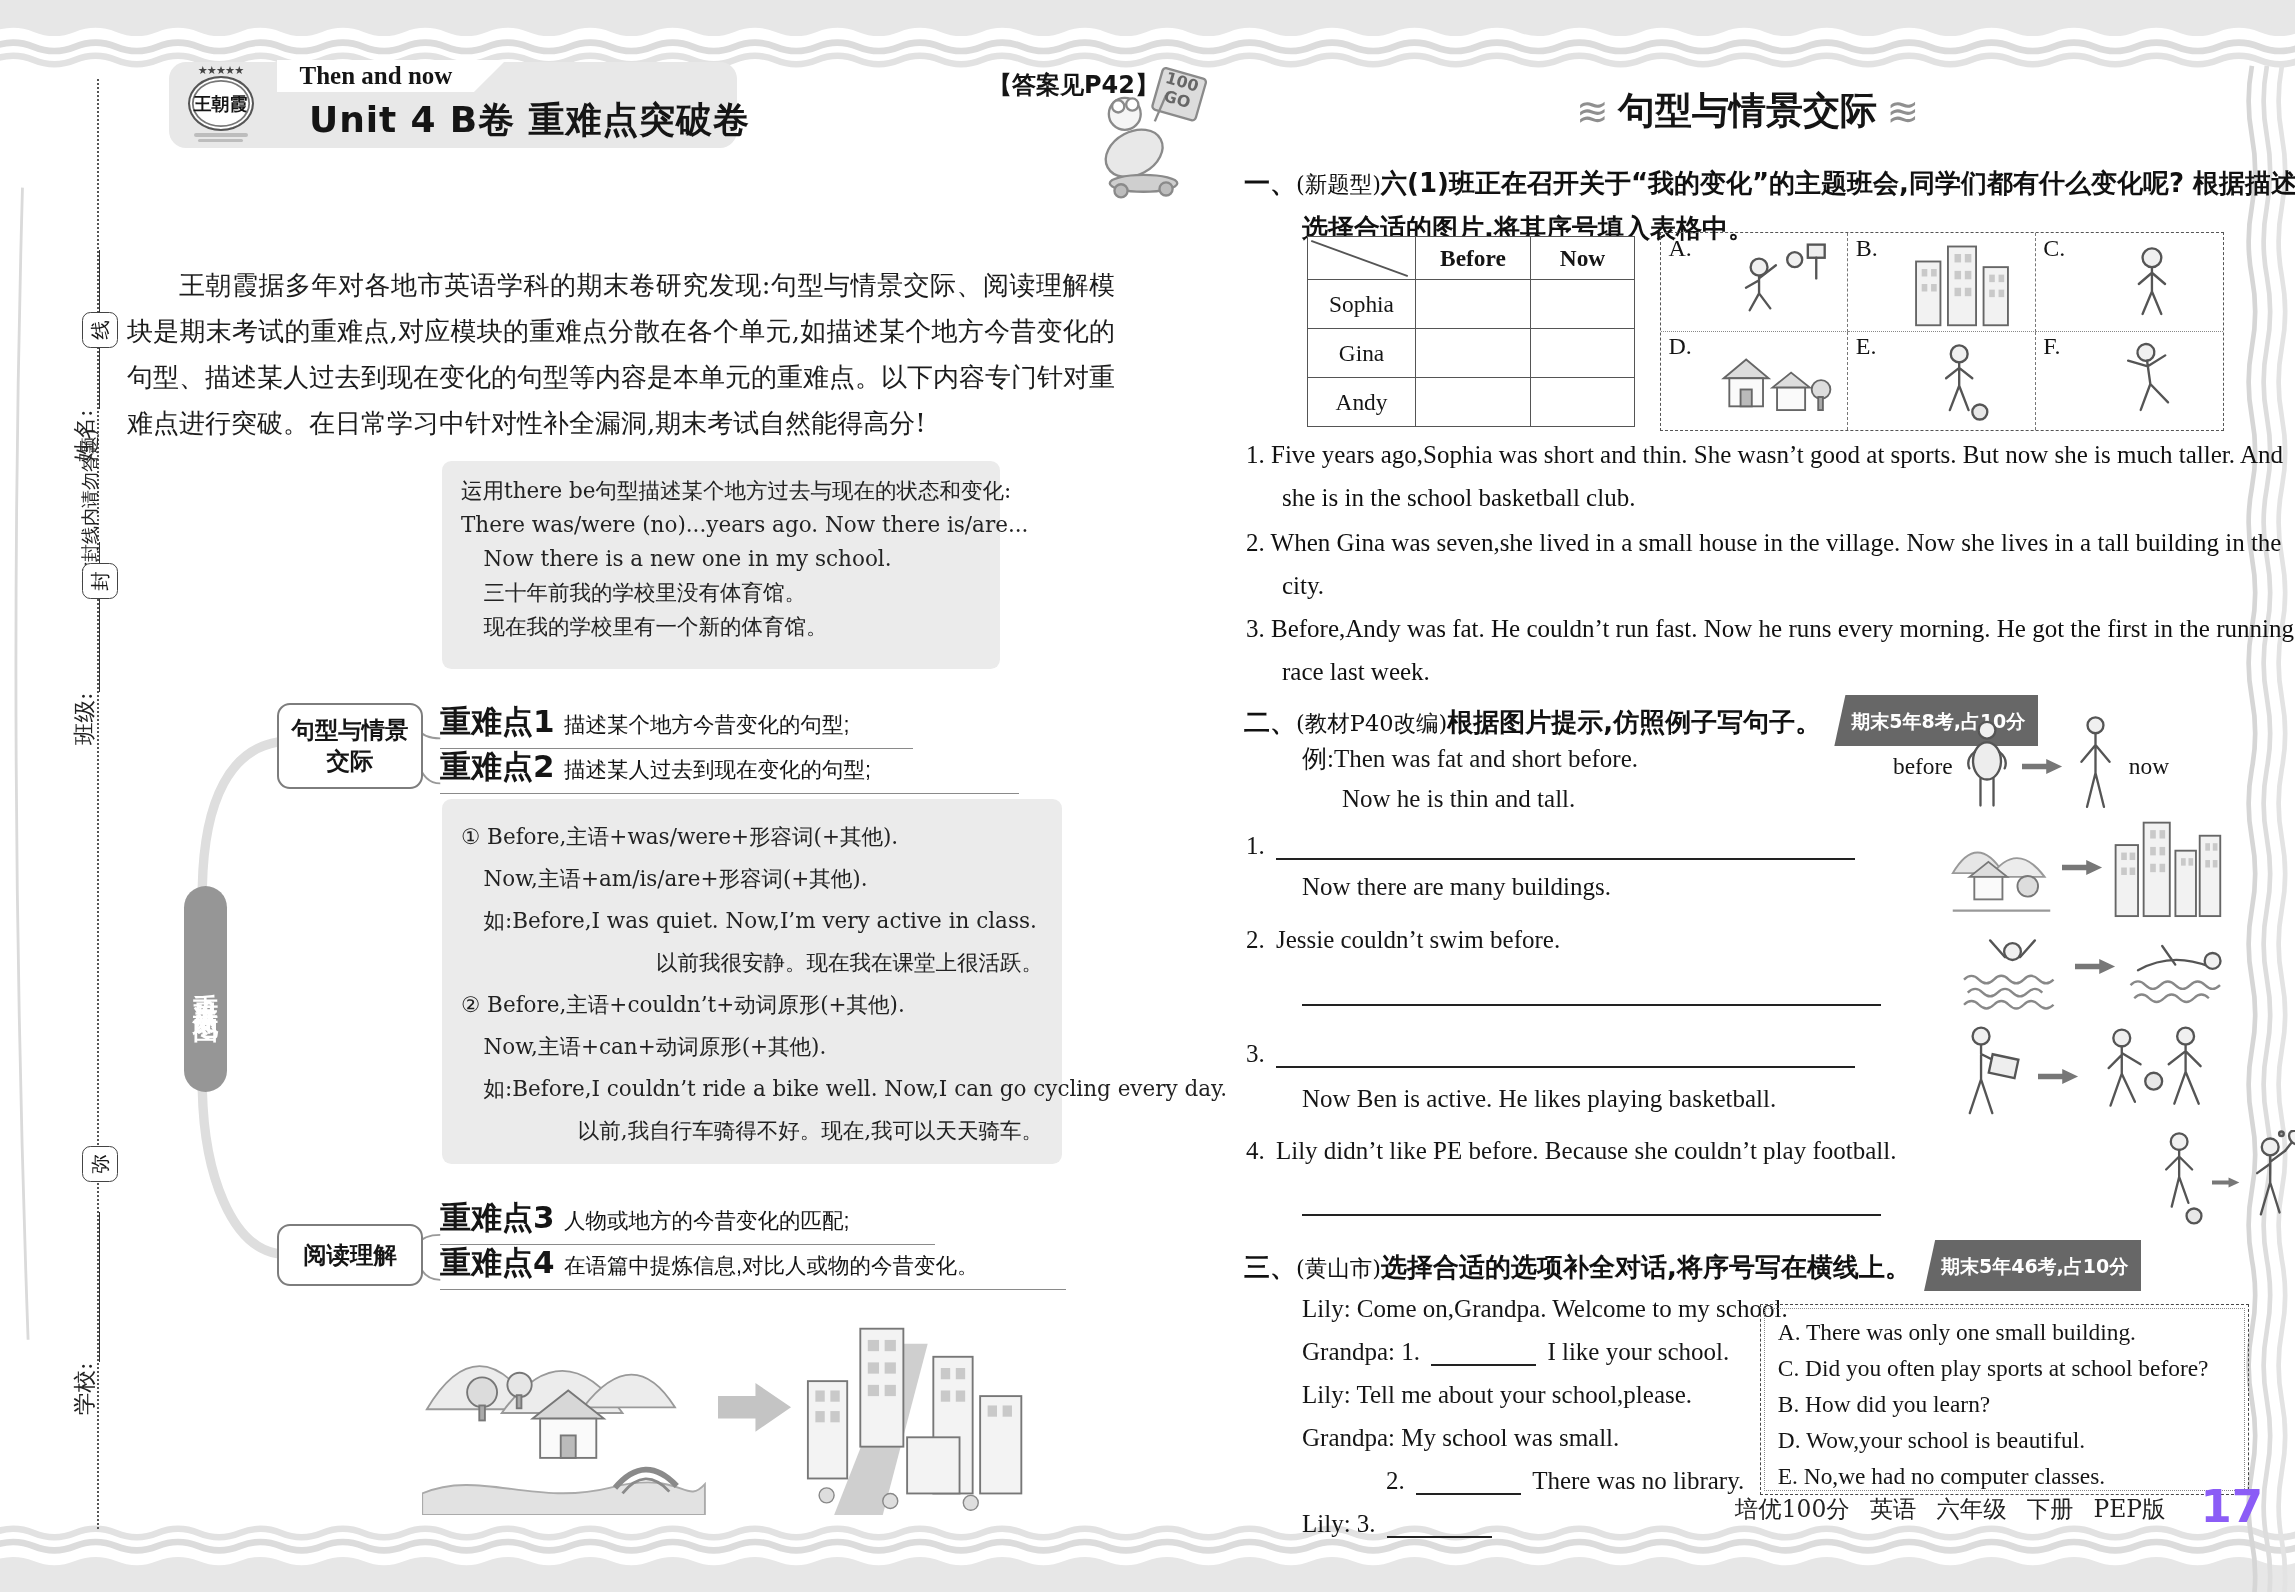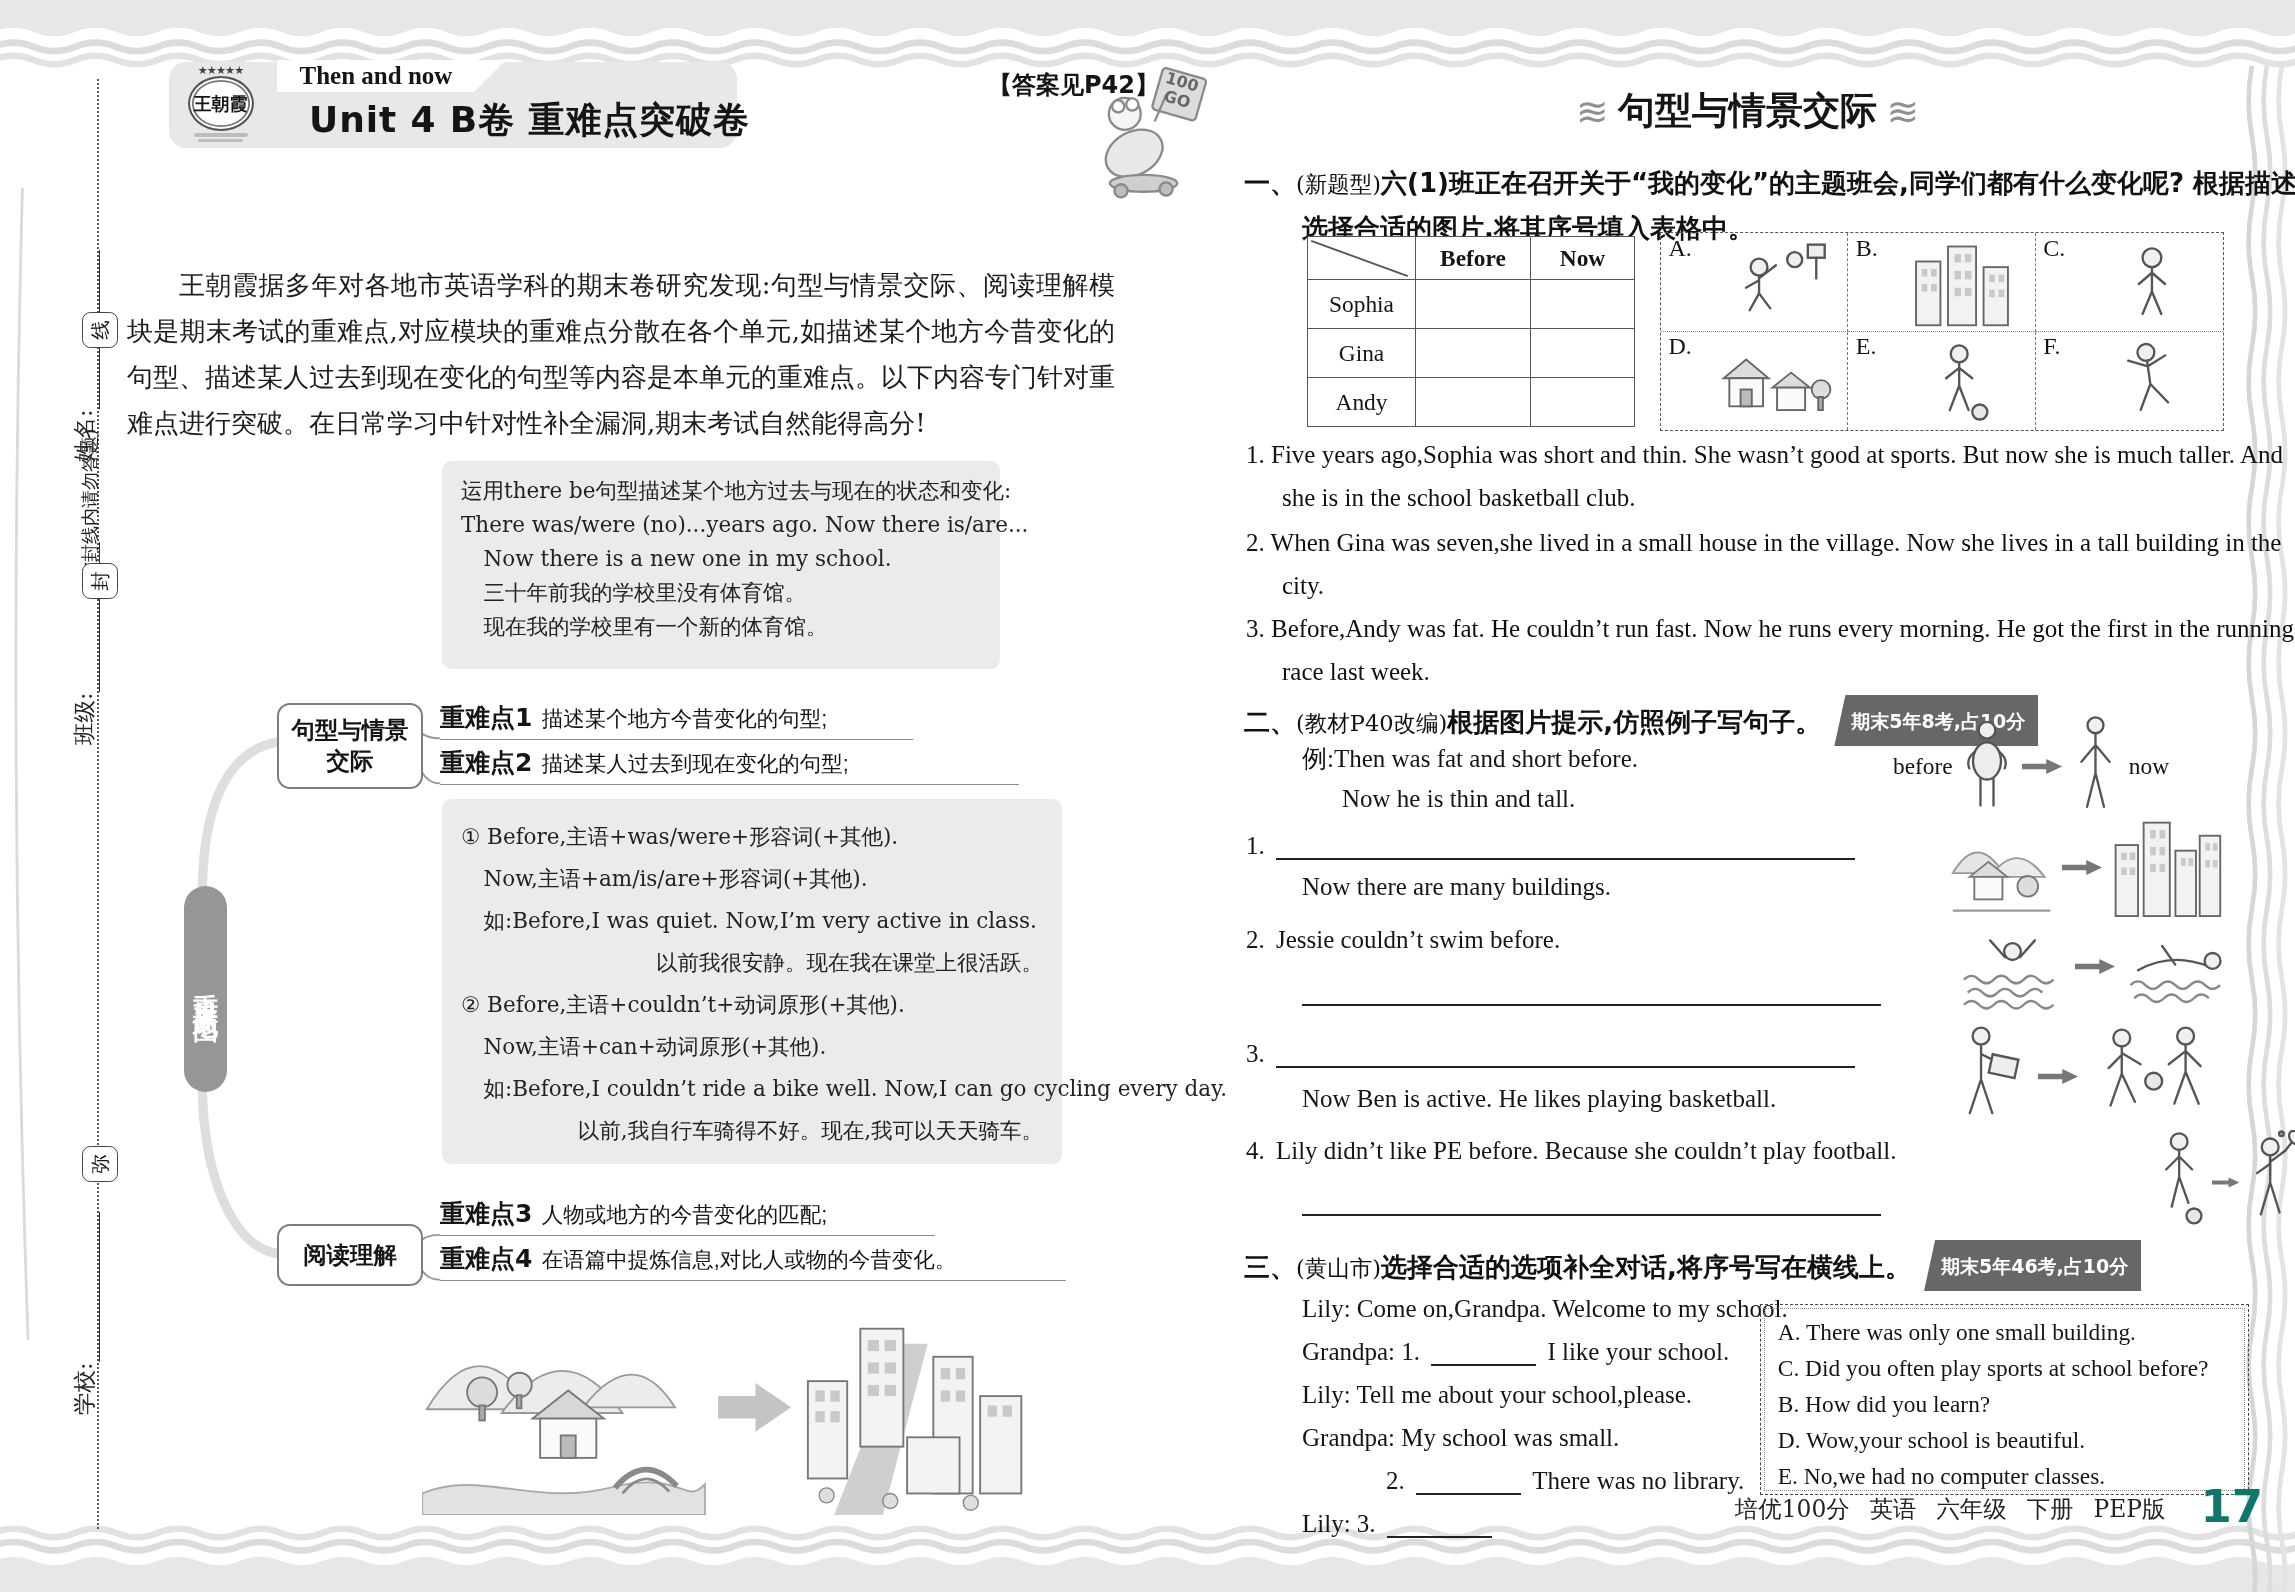--- a/index.html
+++ b/index.html
@@ -37,21 +37,21 @@
                font-size:16px;font-weight:800;color:#666;line-height:18px;font-family:"DejaVu Sans",sans-serif;}
   
   .intro{position:absolute;left:127px;top:262px;width:988px;font-size:26px;line-height:46px;
          text-align:justify;text-indent:52px;color:#1c1c1c;}
   .gbox{position:absolute;background:#ebebeb;border-radius:9.4px;color:#222;}
   .gbox .ln{white-space:nowrap;}
   .ind1{padding-left:22.5px;} .ind2{padding-left:67px;text-align:right;}
   .node{position:absolute;background:#fff;border:2.8px solid #7d7d7d;border-radius:13px;text-align:center;
         font-size:23.4px;line-height:31px;display:flex;flex-direction:column;justify-content:center;z-index:3;}
   .prow{position:absolute;border-bottom:1.9px solid #8a8a8a;padding-bottom:4.7px;white-space:nowrap;z-index:3;}
-  .prow .plab{font-size:25px;margin-right:9.4px;}
+  .prow .plab{font-size:31px;margin-right:9.4px;}
   .prow .ptxt{font-size:21.5px;font-family:Liberation Sans, sans-serif;}
   .mapbadge{position:absolute;left:184px;top:886px;width:43px;height:206px;background:#969696;border-radius:21.5px;
             color:#fff;writing-mode:vertical-rl;text-orientation:upright;display:flex;align-items:center;justify-content:center;
             font-size:25px;font-weight:700;letter-spacing:6.6px;z-index:4;}
   
   .rtitle{position:absolute;left:1237px;top:86px;width:1021px;text-align:center;font-size:37px;}
   .rtitle .deco{color:#8f8f8f;font-size:39px;font-weight:400;margin:0 9.4px;vertical-align:-1.9px;}
   .sechead{position:absolute;font-size:26px;line-height:44px;color:#111;padding-left:58px;text-indent:-58px;}
   .sechead .tag{font-family:"DejaVu Serif",serif;font-weight:400;font-size:22.5px;}
   .badge{display:inline-block;background:#676767;color:#fff;font-size:19px;font-weight:700;
@@ -76,21 +76,21 @@
   .bn-label{font-size:23.4px;font-family:"Liberation Serif",serif;}
   .optbox{position:absolute;left:1760px;top:1304px;width:489px;height:191px;border:1.9px dashed #444;box-sizing:border-box;padding:2.8px;}
   .optinner{width:100%;height:100%;border:1.4px dotted #888;box-sizing:border-box;padding:5.6px 13px;}
   .optinner div{font-size:23.4px;line-height:36px;font-family:"Liberation Serif",serif;white-space:nowrap;}
   .dlg{position:absolute;left:1302px;top:1280px;width:899px;}
   .dline{display:flex;align-items:flex-end;gap:11.2px;height:43px;font-size:25px;font-family:"Liberation Serif",serif;}
   .dline .blank{width:105px;height:26px;}
   .indent90{margin-left:84px;}
   .pagefoot{position:absolute;right:32px;top:1488px;display:flex;align-items:flex-end;gap:20px;
             font-size:23.4px;font-family:"DejaVu Serif",serif;color:#222;}
-  .pagefoot .pnum{font-size:45px;font-weight:800;font-family:"DejaVu Sans",sans-serif;line-height:37px;margin-left:15px;color:#0f766e;}
+  .pagefoot .pnum{font-size:45px;font-weight:800;font-family:"DejaVu Sans",sans-serif;line-height:37px;margin-left:15px;color:#8b5cf6;}
 </style>
 </head>
 <body>
 
 <div id="page">
 
   <svg class="band-svg" style="top:0;height:75px;" viewBox="0 0 2450 80" width="2295" height="75">
     <path id="wave-top-fill" fill="#e7e7e7" d="M-8 34 q22 -9 44 0 q22 9 44 0 q22 -9 44 0 q22 9 44 0 q22 -9 44 0 q22 9 44 0 q22 -9 44 0 q22 9 44 0 q22 -9 44 0 q22 9 44 0 q22 -9 44 0 q22 9 44 0 q22 -9 44 0 q22 9 44 0 q22 -9 44 0 q22 9 44 0 q22 -9 44 0 q22 9 44 0 q22 -9 44 0 q22 9 44 0 q22 -9 44 0 q22 9 44 0 q22 -9 44 0 q22 9 44 0 q22 -9 44 0 q22 9 44 0 q22 -9 44 0 q22 9 44 0 q22 -9 44 0 q22 9 44 0 q22 -9 44 0 q22 9 44 0 q22 -9 44 0 q22 9 44 0 q22 -9 44 0 q22 9 44 0 q22 -9 44 0 q22 9 44 0 q22 -9 44 0 q22 9 44 0 q22 -9 44 0 q22 9 44 0 q22 -9 44 0 q22 9 44 0 q22 -9 44 0 q22 9 44 0 q22 -9 44 0 q22 9 44 0 q22 -9 44 0 q22 9 44 0 q22 -9 44 0 q22 9 44 0 q22 -9 44 0 q22 9 44 0 q22 -9 44 0 q22 9 44 0 q22 -9 44 0 q22 9 44 0 L2466 0 L-8 0 Z"></path>
     <path id="wave-top-s1" fill="none" stroke="#dcdcdc" stroke-width="7" d="M-8 50 q22 -9 44 0 q22 9 44 0 q22 -9 44 0 q22 9 44 0 q22 -9 44 0 q22 9 44 0 q22 -9 44 0 q22 9 44 0 q22 -9 44 0 q22 9 44 0 q22 -9 44 0 q22 9 44 0 q22 -9 44 0 q22 9 44 0 q22 -9 44 0 q22 9 44 0 q22 -9 44 0 q22 9 44 0 q22 -9 44 0 q22 9 44 0 q22 -9 44 0 q22 9 44 0 q22 -9 44 0 q22 9 44 0 q22 -9 44 0 q22 9 44 0 q22 -9 44 0 q22 9 44 0 q22 -9 44 0 q22 9 44 0 q22 -9 44 0 q22 9 44 0 q22 -9 44 0 q22 9 44 0 q22 -9 44 0 q22 9 44 0 q22 -9 44 0 q22 9 44 0 q22 -9 44 0 q22 9 44 0 q22 -9 44 0 q22 9 44 0 q22 -9 44 0 q22 9 44 0 q22 -9 44 0 q22 9 44 0 q22 -9 44 0 q22 9 44 0 q22 -9 44 0 q22 9 44 0 q22 -9 44 0 q22 9 44 0 q22 -9 44 0 q22 9 44 0 q22 -9 44 0 q22 9 44 0 q22 -9 44 0 q22 9 44 0"></path>
     <path id="wave-top-s2" fill="none" stroke="#e2e2e2" stroke-width="7" d="M-8 64 q22 -9 44 0 q22 9 44 0 q22 -9 44 0 q22 9 44 0 q22 -9 44 0 q22 9 44 0 q22 -9 44 0 q22 9 44 0 q22 -9 44 0 q22 9 44 0 q22 -9 44 0 q22 9 44 0 q22 -9 44 0 q22 9 44 0 q22 -9 44 0 q22 9 44 0 q22 -9 44 0 q22 9 44 0 q22 -9 44 0 q22 9 44 0 q22 -9 44 0 q22 9 44 0 q22 -9 44 0 q22 9 44 0 q22 -9 44 0 q22 9 44 0 q22 -9 44 0 q22 9 44 0 q22 -9 44 0 q22 9 44 0 q22 -9 44 0 q22 9 44 0 q22 -9 44 0 q22 9 44 0 q22 -9 44 0 q22 9 44 0 q22 -9 44 0 q22 9 44 0 q22 -9 44 0 q22 9 44 0 q22 -9 44 0 q22 9 44 0 q22 -9 44 0 q22 9 44 0 q22 -9 44 0 q22 9 44 0 q22 -9 44 0 q22 9 44 0 q22 -9 44 0 q22 9 44 0 q22 -9 44 0 q22 9 44 0 q22 -9 44 0 q22 9 44 0 q22 -9 44 0 q22 9 44 0 q22 -9 44 0 q22 9 44 0"></path>

